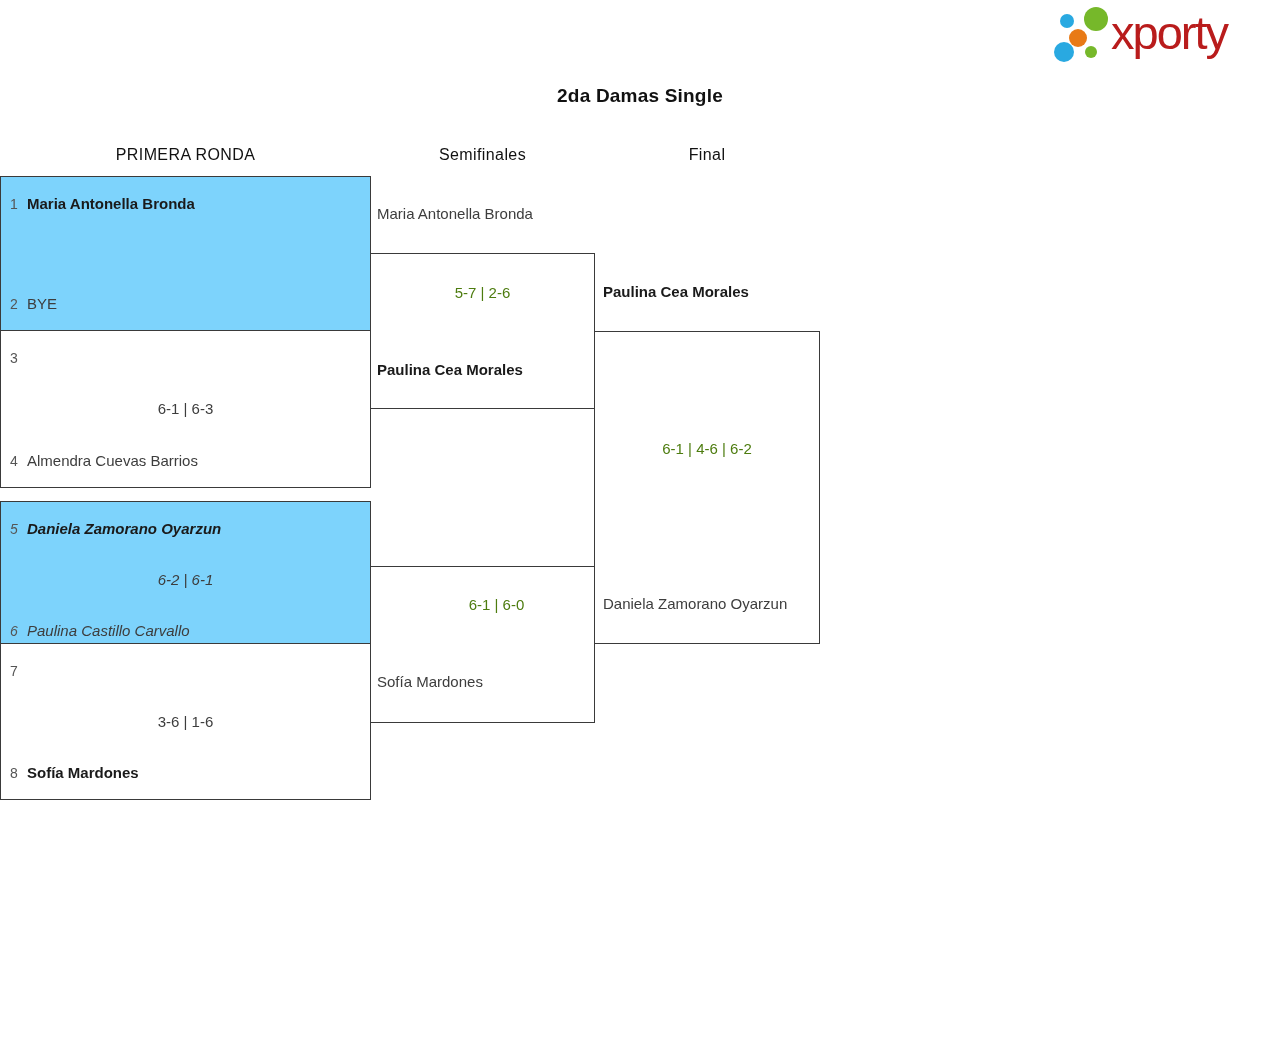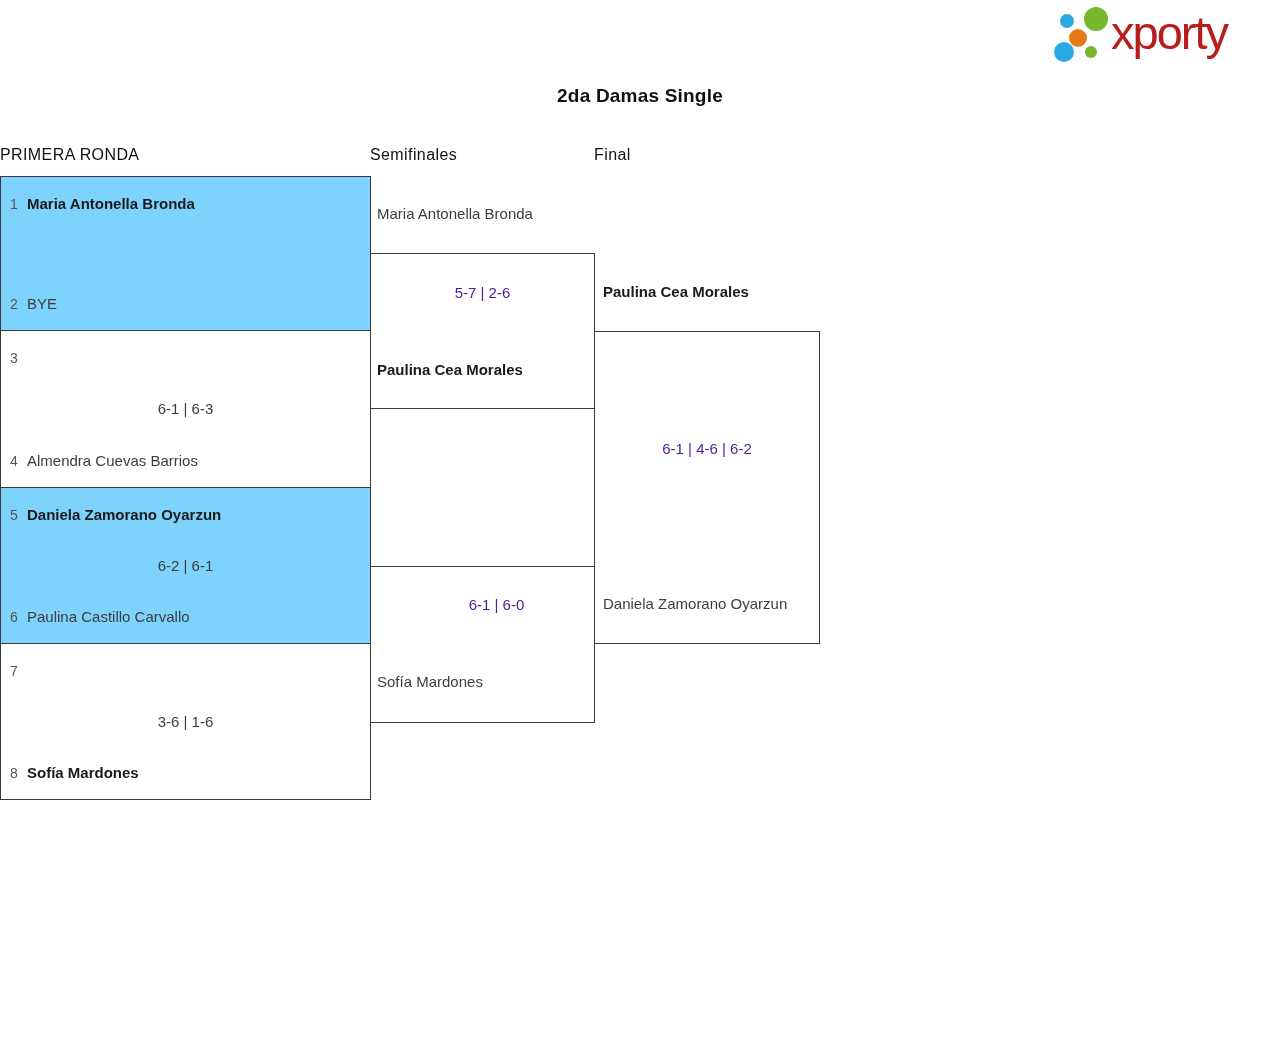--- a/index.html
+++ b/index.html
@@ -47,42 +47,42 @@
     text-align: center;
     font-size: 19px;
     font-weight: 600;
     color: #111111;
     letter-spacing: 0.2px;
   }
   .col-header {
     position: absolute;
     top: 145px;
     height: 20px; line-height: 20px;
-    text-align: left;
+    text-align: center;
     font-size: 16px;
     font-weight: 500;
     color: #111111;
     letter-spacing: 0.4px;
   }
   #hdr-first  { left: 0;    width: 371px; }
   #hdr-semi   { left: 370px; width: 225px; }
   #hdr-final  { left: 594px; width: 226px; }
 
   
   .box {
     position: absolute;
     box-sizing: border-box;
     border: 1px solid #3a3a3a;
   }
   .bg-grey  { background: #7dd3fc; }
   .bg-white { background: #ffffff; }
 
   #r1-box-1 { left: 0; top: 176px; width: 371px; height: 155px; }
   #r1-box-2 { left: 0; top: 330px; width: 371px; height: 158px; }
-  #r1-box-3 { left: 0; top: 487px; width: 371px; height: 157px; }
+  #r1-box-3 { left: 0; top: 501px; width: 371px; height: 157px; font-style: italic; }
   #r1-box-4 { left: 0; top: 643px; width: 371px; height: 157px; }
   #sf-box-1 { left: 370px; top: 253px; width: 225px; height: 156px; }
   #sf-box-2 { left: 370px; top: 566px; width: 225px; height: 157px; }
   #final-box { left: 594px; top: 331px; width: 226px; height: 313px; }
 
   
   .p-row {
     position: absolute;
     left: 9px; right: 8px;
     height: 20px; line-height: 20px;
@@ -112,21 +112,21 @@
   }
   .score.mid { top: 50%; margin-top: -10px; }
 
   
   .flabel {
     position: absolute;
     height: 20px; line-height: 20px;
     font-size: 15px;
     white-space: nowrap;
   }
-  .fscore { text-align: center; color: #4c1d95; }
+  .fscore { text-align: center; color: #4d7c0f; }
 </style>
 </head>
 <body>
 
 <div id="app">
 
 
   <div class="logo">
     <svg class="logo-dots" width="64" height="66" viewBox="0 0 64 66" xmlns="http://www.w3.org/2000/svg">
       <circle cx="19" cy="21" r="7" fill="#29a9e1"></circle>

